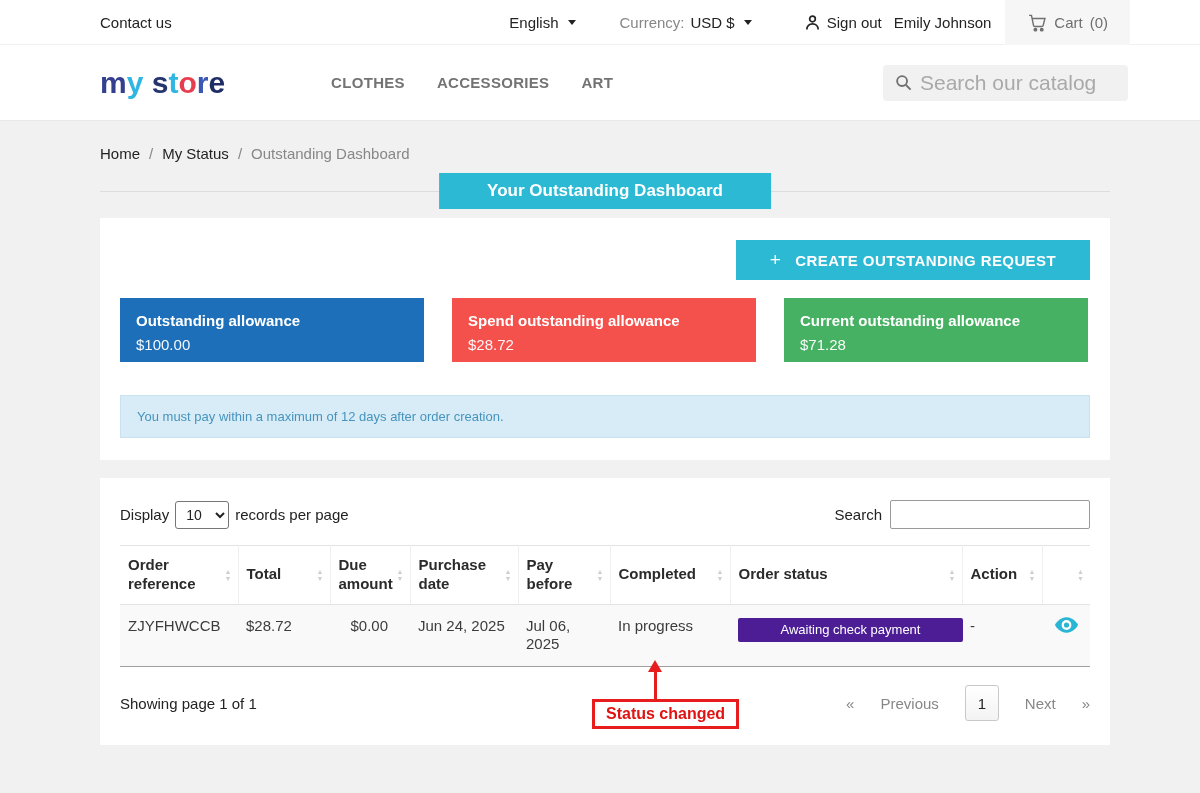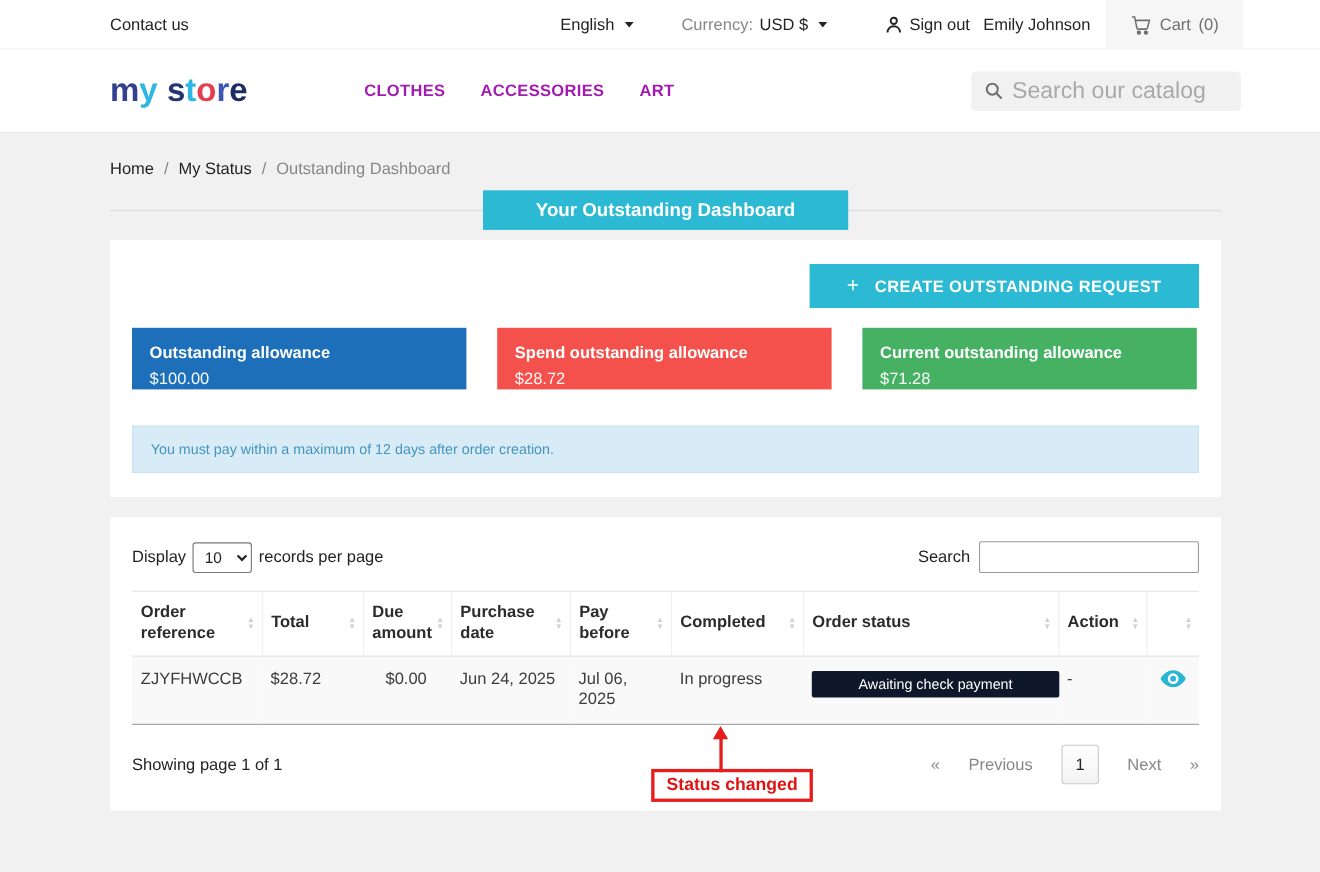--- a/index.html
+++ b/index.html
@@ -29,21 +29,21 @@
     background:#f6f6f6; height:45px; display:flex; align-items:center;
     padding:0 22px; margin-right:70px; color:#6f6f6f; gap:7px; cursor:pointer;
   }
   
   .header {
     height:76px; background:#fff; display:flex; align-items:center;
     padding:0 72px 0 100px; border-bottom:1px solid #e9e9e9;
   }
   .logo { font-size:30px; font-weight:bold; letter-spacing:0; cursor:pointer; white-space:pre; }
   .main-nav { display:flex; gap:32px; margin-left:106px; }
-  .nav-link { font-size:15px; font-weight:bold; color:#a21caf; letter-spacing:0.3px; cursor:pointer; }
+  .nav-link { font-size:15px; font-weight:bold; color:#737373; letter-spacing:0.3px; cursor:pointer; }
   .search-box {
     margin-left:auto; background:#f1f1f1; border-radius:4px; width:245px; height:36px;
     display:flex; align-items:center; padding:0 12px; gap:8px;
   }
   .search-box input {
     border:none; background:transparent; outline:none; font-size:21px; width:100%;
     font-family:"Liberation Sans", sans-serif; color:#414141;
   }
   .search-box input::placeholder { color:#a9a9a9; }
   
@@ -64,21 +64,21 @@
   .panel { background:#fff; }
   .panel-1 { margin-top:9px; padding:22px 20px; }
   .btn-row { display:flex; justify-content:flex-end; }
   .create-btn {
     background:#2cb9d4; color:#fff; border:none; height:40px; padding:0 34px;
     font-size:15px; font-weight:bold; letter-spacing:0.4px; display:flex; align-items:center;
     gap:14px; cursor:pointer; font-family:"Liberation Sans", sans-serif;
   }
   .plus-sign { font-size:19px; font-weight:normal; }
   .cards-row { display:flex; gap:28px; margin-top:18px; }
-  .stat-card { width:304px; height:56px; padding:14px 16px; color:#fff; }
+  .stat-card { width:304px; height:64px; padding:14px 16px; color:#fff; }
   .stat-label { font-size:15px; font-weight:bold; }
   .stat-value { font-size:15px; margin-top:7px; opacity:0.95; }
   .alert-info {
     margin-top:33px; background:#d8ecf7; border:1px solid #c8e2ef; color:#4694bd;
     font-size:13px; padding:13px 16px;
   }
   
   .panel-2 { margin-top:18px; padding:22px 20px 24px; position:relative; }
   .table-controls { display:flex; align-items:center; font-size:15px; }
   .display-group { display:flex; align-items:center; gap:6px; }
@@ -107,21 +107,21 @@
   .sort-icon::after { content:"▼"; }
   table.data td {
     font-size:15px; color:#3c3c3c; padding:12px 8px; background:#f9f9f9;
     border-bottom:1px solid #9e9e9e; vertical-align:top; line-height:1.25;
   }
   .col-ref{width:118px}.col-total{width:92px}.col-due{width:80px}.col-purchase{width:108px}
   .col-pay{width:92px}.col-completed{width:120px}.col-status{width:232px}
   .col-action{width:80px}.col-view{width:48px}
   .cell-right, th.cell-right { text-align:right; }
   .status-badge {
-    display:inline-block; background:#0f172a; color:#fff; font-size:13px;
+    display:inline-block; background:#4c1d95; color:#fff; font-size:13px;
     width:225px; text-align:center; padding:4px 0; border-radius:2px; margin-top:1px;
   }
   .eye-cell { text-align:center; }
   .eye-btn { cursor:pointer; display:inline-block; }
   .table-footer { display:flex; align-items:center; margin-top:18px; font-size:15px;text-align:center; }
   .pagination { margin-left:auto; display:flex; align-items:center; gap:26px; color:#878787; }
   .page-link { cursor:pointer; }
   .page-current {
     width:34px; height:36px; border:1px solid #c9c9c9; border-radius:3px;
     background:linear-gradient(#ffffff,#f3f3f3); color:#232323; display:flex;

